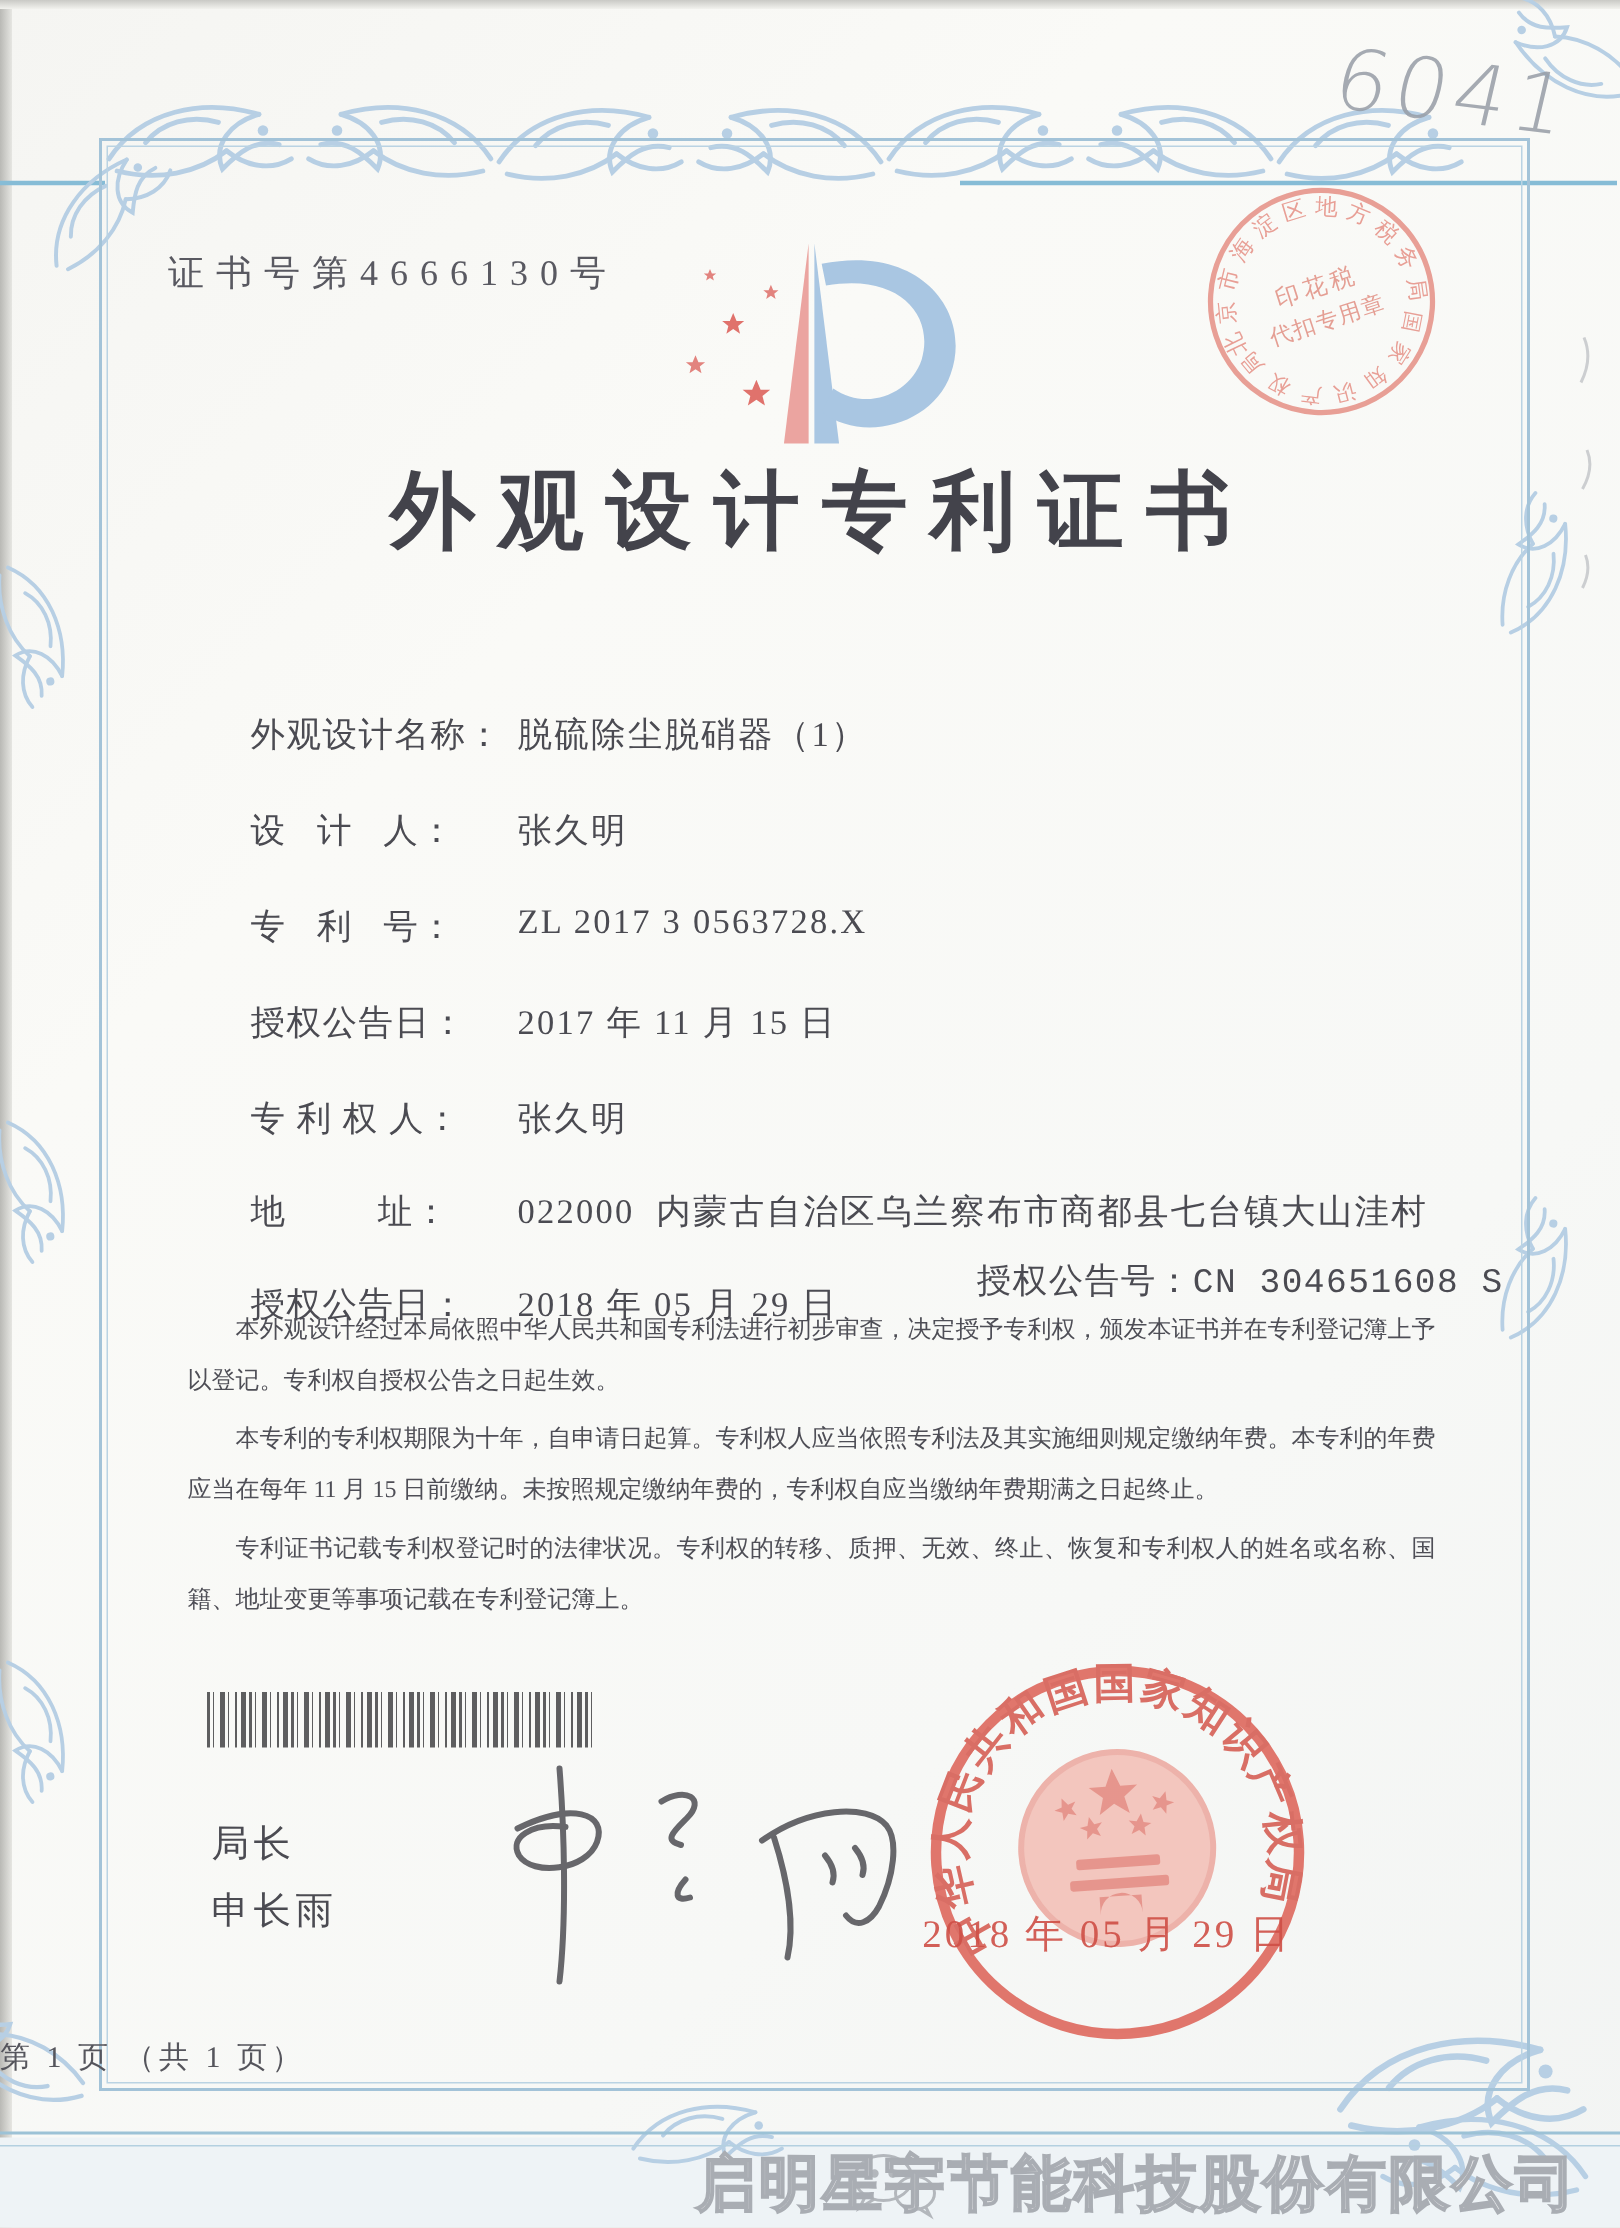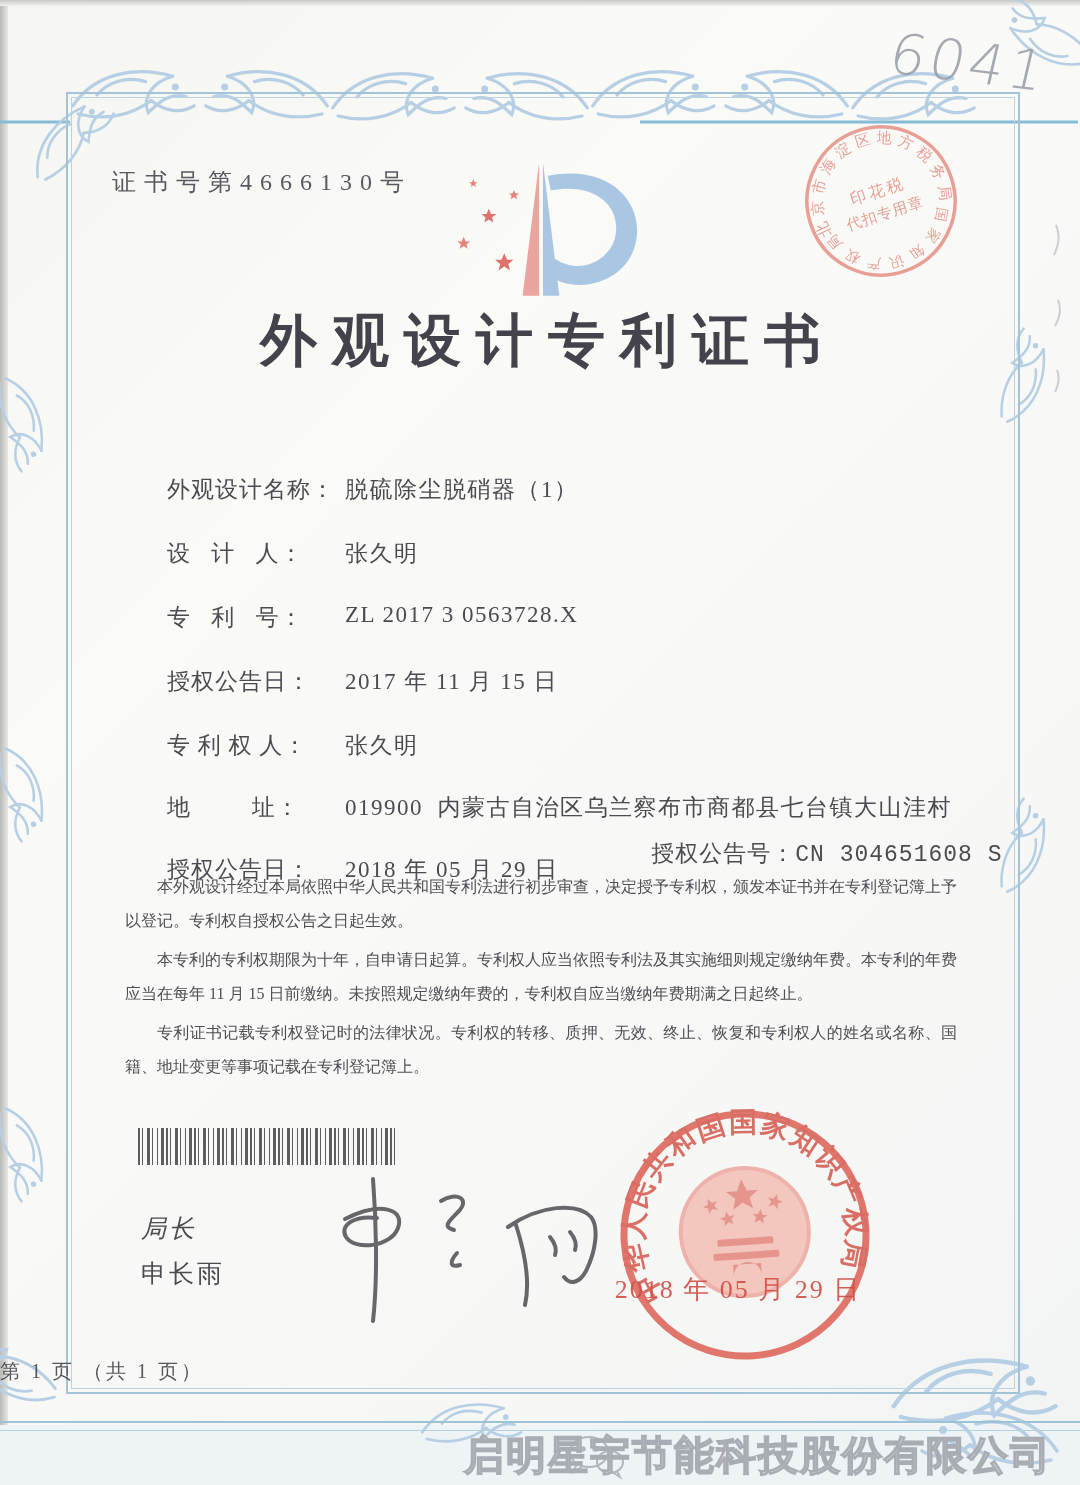--- a/index.html
+++ b/index.html
@@ -29,21 +29,21 @@
   #grant-no{left:592px;top:812px;font-size:23px;letter-spacing:1px;white-space:pre;font-family:Liberation Mono, monospace;}
   
   #body-text{left:125px;top:870px;width:832px;font-size:16px;line-height:33.5px;
              text-align:justify;color:#4e4e56;}
   #body-text p{margin:0 0 6px 0;text-indent:2em;}
   
   #barcode{left:138px;top:1128px;width:258px;height:37px;opacity:.82;
     background:repeating-linear-gradient(90deg,#3c3c3e 0 2px,transparent 2px 4px,#3c3c3e 4px 5px,
      transparent 5px 9px,#3c3c3e 9px 12px,transparent 12px 14px,#3c3c3e 14px 15px,
      transparent 15px 19px,#3c3c3e 19px 20px,transparent 20px 23px,#3c3c3e 23px 26px,transparent 26px 28px);}
-  #director-title{left:141px;top:1212px;font-size:25px;letter-spacing:3px;font-style:italic;}
+  #director-title{left:141px;top:1212px;font-size:25px;letter-spacing:3px;}
   #director-name{left:141px;top:1257px;font-size:25px;letter-spacing:3px;}
   #page-footer{left:0;top:1358px;width:1080px;text-align:left;font-size:20px;letter-spacing:3px;color:#55555c;}
   
   #bottom-rule{left:0;top:1421px;width:1080px;height:7px;
     border-top:2px solid #9cc2d6;border-bottom:1px solid #b3d0e0;}
   #company{right:28px;top:1428px;font-size:40px;font-weight:700;letter-spacing:2px;
     font-family:Liberation Serif, serif;color:#e9eaec;
     -webkit-text-stroke:1.4px #a9adb3;text-stroke:1.4px #a9adb3;}
   
   #seal-date{left:612px;top:1272px;width:252px;text-align:center;font-size:26px;
@@ -133,21 +133,21 @@
   <div class="abs field" style="top:576px">
     <span class="lbl">专   利   号：</span><span class="val">ZL 2017 3 0563728.X</span>
   </div>
   <div class="abs field" style="top:640px">
     <span class="lbl">授权公告日：</span><span class="val">2017 年 11 月 15 日</span>
   </div>
   <div class="abs field" style="top:704px">
     <span class="lbl">专 利 权 人：</span><span class="val">张久明</span>
   </div>
   <div class="abs field" style="top:766px">
-    <span class="lbl">地         址：</span><span class="val">019900  内蒙古自治区乌兰察布市商都县七台镇大山洼村</span>
+    <span class="lbl">地         址：</span><span class="val">022000  内蒙古自治区乌兰察布市商都县七台镇大山洼村</span>
   </div>
   <div class="abs field" style="top:828px">
     <span class="lbl">授权公告日：</span><span class="val">2018 年 05 月 29 日</span>
   </div>
   <div class="abs" id="grant-no">
     <span>授权公告号：</span><span>CN 304651608 S</span>
   </div>
 
   <div class="abs" id="body-text">
     <p>本外观设计经过本局依照中华人民共和国专利法进行初步审查，决定授予专利权，颁发本证书并在专利登记簿上予以登记。专利权自授权公告之日起生效。</p>

